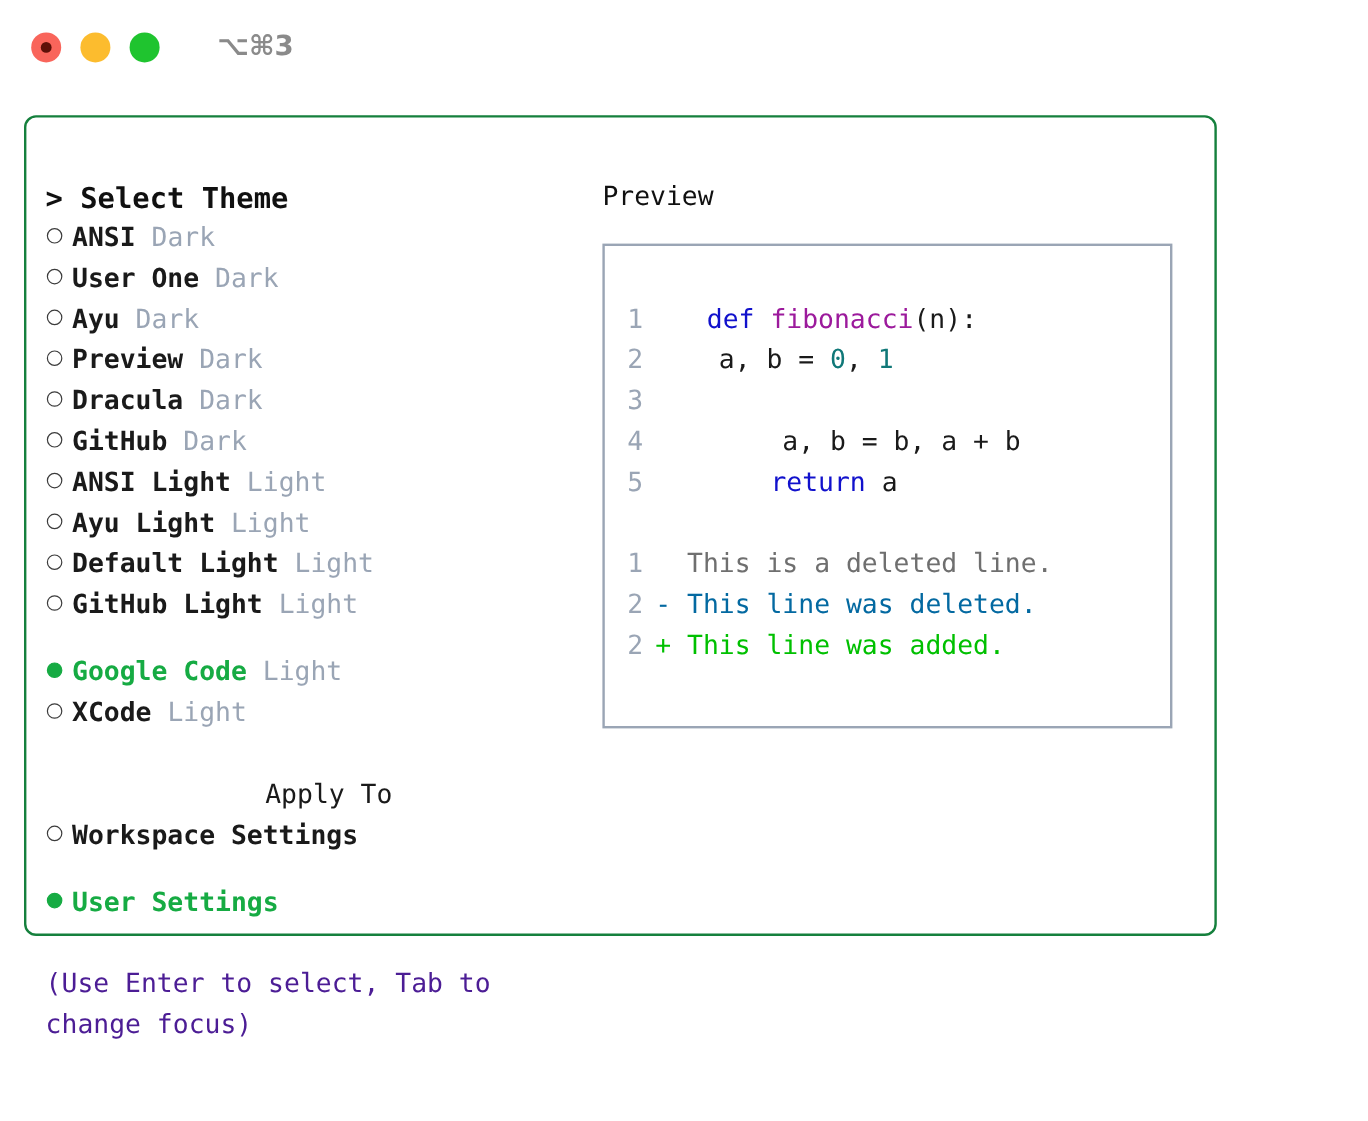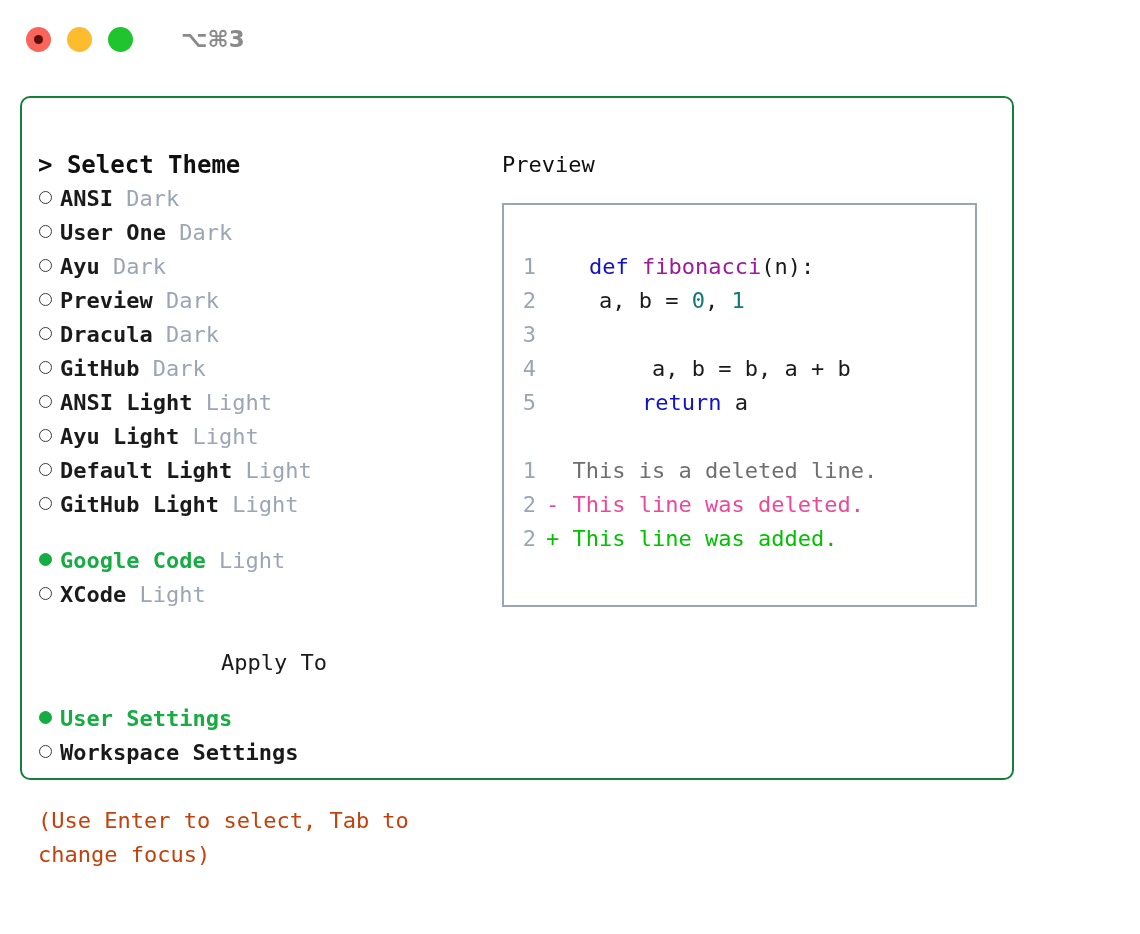--- a/index.html
+++ b/index.html
@@ -99,21 +99,21 @@
     font-size: 22px;
     color: #1a1a1a;
     line-height: 34px;
     padding-left: 22px;
     white-space: pre;
     text-align: center;
   }
   .hint {
     margin-top: 34px;
     font-size: 22px;
-    color: #c2410c;
+    color: #4c1d95;
     line-height: 34px;
     width: 400px;
     white-space: pre-wrap;
   }
 
   
   .right-col {
     position: absolute;
     left: 480px; top: 50px;
     width: 490px;
@@ -145,21 +145,21 @@
     color: #9aa5b5;
     padding-right: 10px;
   }
   .code-body { color: #1a1a1a; }
   .tok-kw   { color: #1111cc; margin-left: 43px; }
   .tok-fn   { color: #9c1a9c; }
   .tok-num  { color: #107878; }
   .tok-punc { color: #1a1a1a; }
   .blank-line { height: 34px; }
   .diff-ctx { color: #6f6f6f; }
-  .diff-del { color: #ec4899; }
+  .diff-del { color: #0369a1; }
   .diff-add { color: #00c000; }
 </style>
 </head>
 <body>
 
 <div class="screen">
 
   <div class="titlebar">
     <div class="dots">
       <span class="dot dot-red"></span>
@@ -187,22 +187,22 @@
           <div class="opt-row"><span class="bullet"><span class="circ"></span></span><span class="opt-name">GitHub Light</span><span> </span><span class="opt-badge">Light</span></div>
           <div class="opt-row selected"><span class="bullet sel"><span class="circ"></span></span><span class="opt-name">Google Code</span><span> </span><span class="opt-badge">Light</span></div>
           <div class="opt-row"><span class="bullet"><span class="circ"></span></span><span class="opt-name">XCode</span><span> </span><span class="opt-badge">Light</span></div>
         </div>
 
       <div class="gap"></div>
 
       <div class="apply-head">Apply To</div>
 
       <div class="opt-list" id="apply-list">
+          <div class="opt-row"><span class="bullet"><span class="circ"></span></span><span class="opt-name">Workspace Settings</span></div>
           <div class="opt-row selected"><span class="bullet sel"><span class="circ"></span></span><span class="opt-name">User Settings</span></div>
-          <div class="opt-row"><span class="bullet"><span class="circ"></span></span><span class="opt-name">Workspace Settings</span></div>
         </div>
 
       <div class="hint">(Use Enter to select, Tab to change focus)</div>
     </div>
 
     <div class="right-col">
       <div class="preview-title">Preview</div>
 
       <div class="preview-box">
         <div id="code-block">

